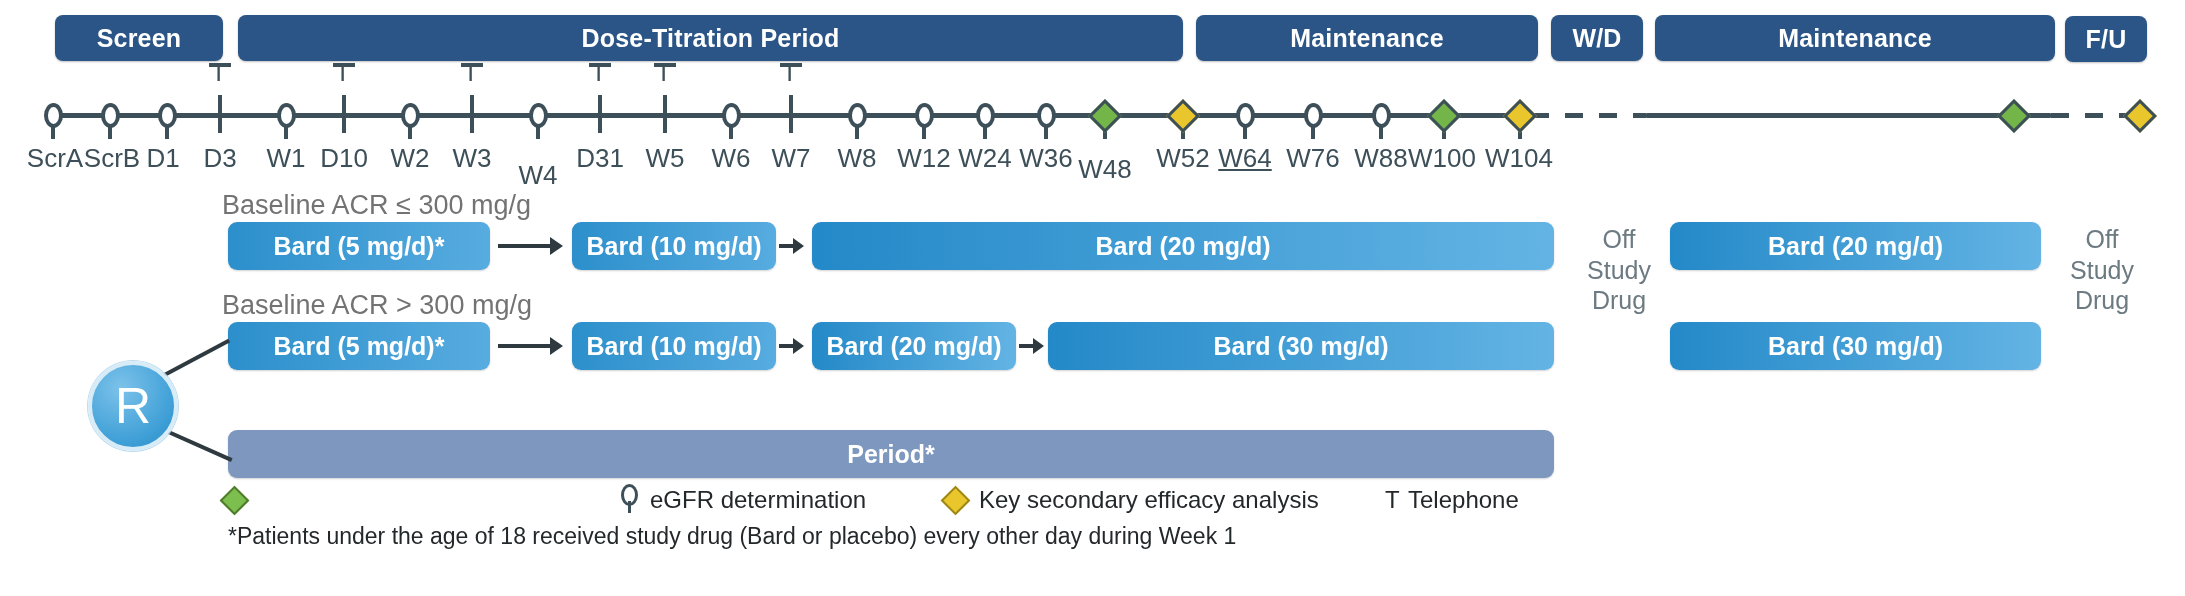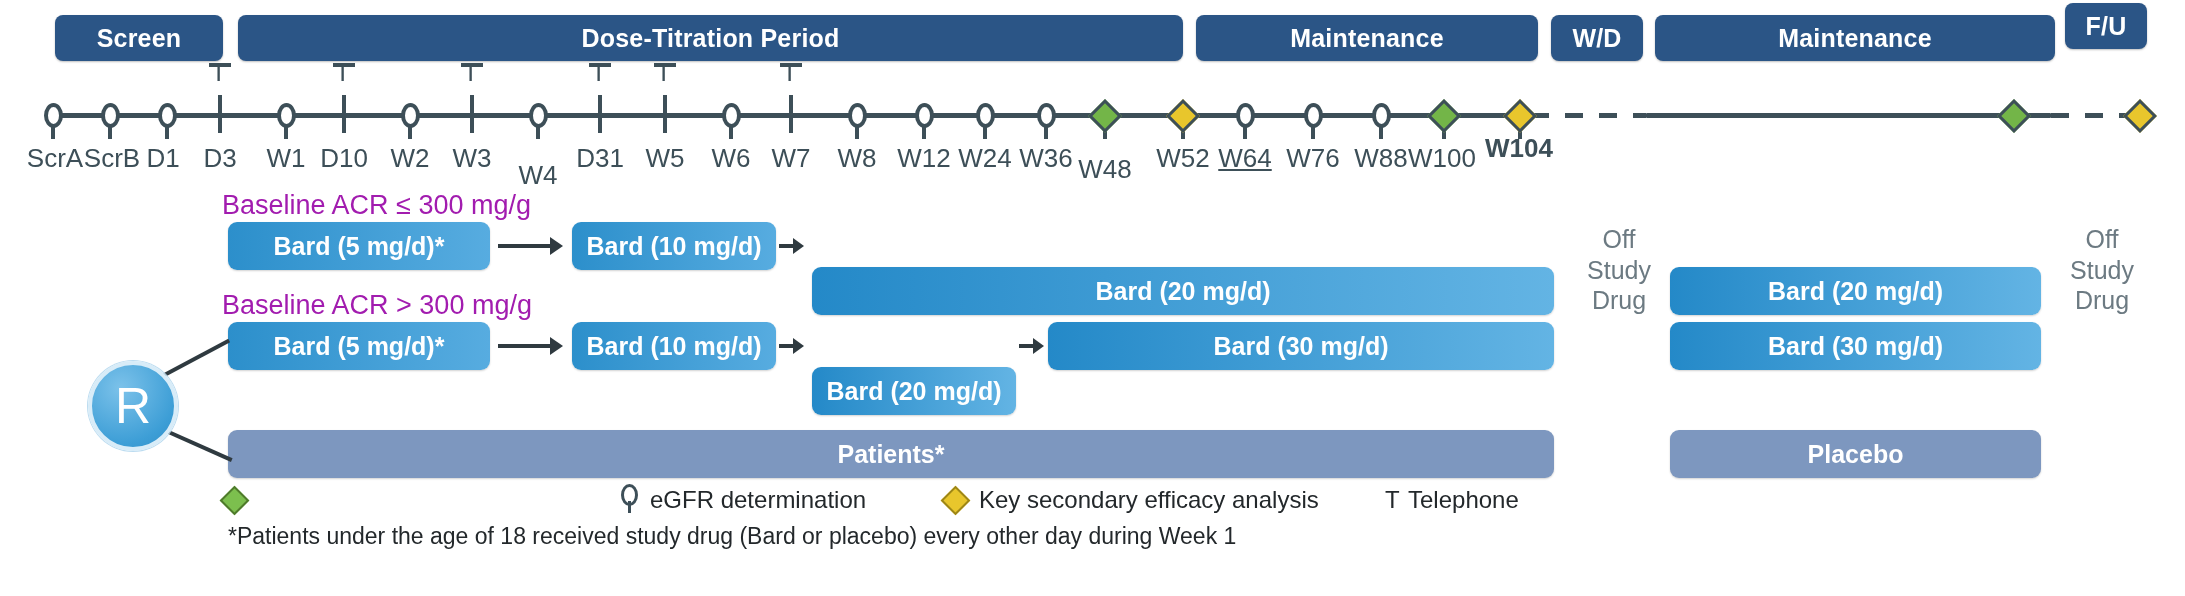--- a/index.html
+++ b/index.html
@@ -44,26 +44,26 @@
 
   
   .bar{
     position:absolute;height:48px;border-radius:9px;
     display:flex;align-items:center;justify-content:center;
     color:#ffffff;font-weight:bold;font-size:25px;white-space:nowrap;
     box-shadow:0 1px 2px rgba(0,0,0,.18);
   }
   .bar.b5  {background:linear-gradient(to right,#2c8fcb 0%,#57ace0 100%);}
   .bar.b10 {background:linear-gradient(to right,#2c8fcb 0%,#57ace0 100%);}
-  .bar.b20 {background:linear-gradient(to right,#2489c8 0%,#63b4e4 100%);margin-top:45px;}
+  .bar.b20 {background:linear-gradient(to right,#2489c8 0%,#63b4e4 100%);}
   .bar.b30 {background:linear-gradient(to right,#2489c8 0%,#63b4e4 100%);}
   .bar.placebo{background:#7d97bf;}
 
   .arm-label{
-    position:absolute;font-size:27px;color:#a21caf;white-space:nowrap;
+    position:absolute;font-size:27px;color:#737373;white-space:nowrap;
   }
 
   
   .arrow{position:absolute;height:4px;background:#2f3a40;z-index:2;}
   .arrow::after{
     content:"";position:absolute;right:-3px;top:50%;
     width:0;height:0;border-left:13px solid #2f3a40;
     border-top:9px solid transparent;border-bottom:9px solid transparent;
     transform:translateY(-50%);
   }
@@ -115,21 +115,21 @@
   </div>
   <div class="phase" style="left:1196px;top:15px;width:342px;">
     <span>Maintenance</span>
   </div>
   <div class="phase" style="left:1551px;top:15px;width:92px;">
     <span>W/D</span>
   </div>
   <div class="phase" style="left:1655px;top:15px;width:400px;">
     <span>Maintenance</span>
   </div>
-  <div class="phase" style="left:2065px;top:3px;width:82px;">
+  <div class="phase" style="left:2065px;top:16px;width:82px;">
     <span>F/U</span>
   </div>
 
   <div class="axis-line" style="left:56px;top:113px;width:1475px;"></div>
   <div class="axis-dash" style="left:1531px;top:113px;width:115px;"></div>
   <div class="axis-line" style="left:1646px;top:113px;width:405px;"></div>
   <div class="axis-dash" style="left:2051px;top:113px;width:100px;"></div>
 
   <div class="egfr" style="left:44px;top:103px;"></div>
   <div class="egfr-stem" style="left:51px;top:124px;"></div>
@@ -224,21 +224,21 @@
   <div class="egfr" style="left:1372px;top:103px;"></div>
   <div class="egfr-stem" style="left:1379px;top:124px;"></div>
   <div class="tick-label" style="left:1331px;top:143px;width:100px;">W88</div>
 
   <div class="diamond green" style="left:1432px;top:104px;"></div>
   <div class="egfr-stem" style="left:1442px;top:124px;"></div>
   <div class="tick-label" style="left:1392px;top:143px;width:100px;">W100</div>
 
   <div class="diamond yellow" style="left:1508px;top:104px;"></div>
   <div class="egfr-stem" style="left:1518px;top:124px;"></div>
-  <div class="tick-label" style="left:1469px;top:133px;width:100px;font-weight:bold;">W104</div>
+  <div class="tick-label" style="left:1469px;top:143px;width:100px;">W104</div>
 
   <div class="diamond green" style="left:2002px;top:104px;"></div>
   <div class="diamond yellow" style="left:2128px;top:104px;"></div>
 
   <div class="arm-label" style="left:222px;top:190px;">Baseline ACR ≤ 300 mg/g</div>
 
   <div class="bar b5" style="left:228px;top:222px;width:262px;">
     <span>Bard (5 mg/d)*</span>
   </div>
   <div class="arrow" style="left:498px;top:244px;width:62px;"></div>
@@ -268,24 +268,21 @@
   </div>
   <div class="arrow small" style="left:1019px;top:344px;width:22px;"></div>
   <div class="bar b30" style="left:1048px;top:322px;width:506px;">
     <span>Bard (30 mg/d)</span>
   </div>
   <div class="bar b30" style="left:1670px;top:322px;width:371px;">
     <span>Bard (30 mg/d)</span>
   </div>
 
   <div class="bar placebo" style="left:228px;top:430px;width:1326px;">
-    <span>Patients*</span>
-  </div>
-  <div class="bar placebo" style="left:1670px;top:430px;width:371px;">
-    <span>Placebo</span>
+    <span>Period*</span>
   </div>
 
   <div class="rand-leg" style="left:155px;top:378px;width:84px;transform:rotate(-28deg);"></div>
   <div class="rand-leg" style="left:155px;top:424px;width:84px;transform:rotate(24deg);"></div>
   <div class="rand" style="left:88px;top:361px;">
     <span>R</span>
   </div>
 
   <div class="offdrug" style="left:1574px;top:224px;width:90px;">
     <div>Off</div>

